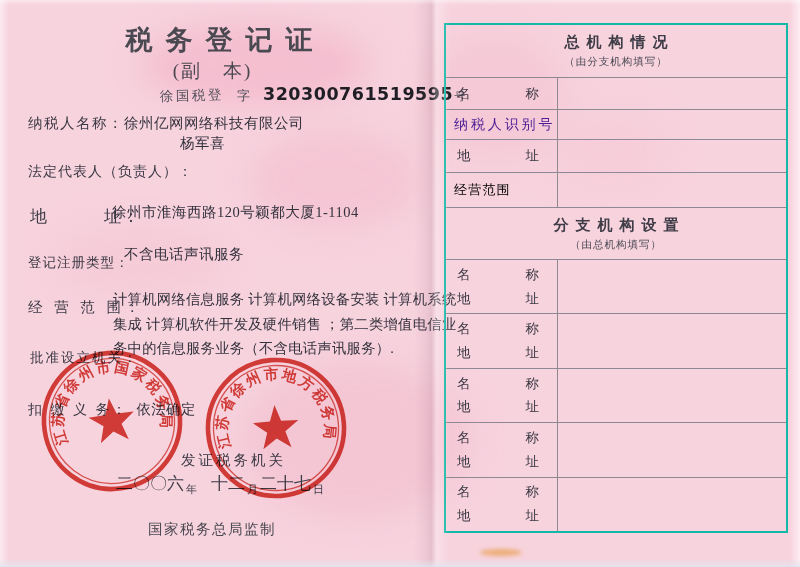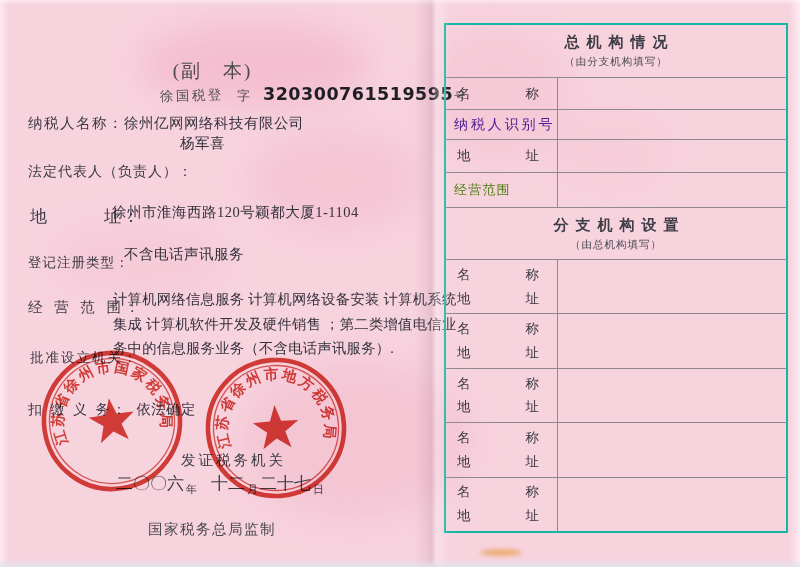--- a/index.html
+++ b/index.html
@@ -77,21 +77,21 @@
   .h-r3{height:33px;}
   .h-r4{height:35px;}
   .h-head2{height:52px;}
   .block{flex:1;}
   .lblcell{width:112px;box-sizing:border-box;border-right:1px solid #8d8892;
     display:flex;flex-direction:column;justify-content:center;}
   .valcell{flex:1;}
   .jt{text-align:justify;text-align-last:justify;padding:0 18px 0 11px;font-size:13.5px;color:#3c3a44;}
   .jt-full{text-align:justify;text-align-last:justify;padding:0 4px 0 8px;font-size:14px;
     letter-spacing:.5px;color:#4c1d95;}
-  .plain{padding-left:8px;font-size:13px;letter-spacing:1.2px;color:#4d7c0f;}
+  .plain{padding-left:8px;font-size:13px;letter-spacing:1.2px;color:#000000;}
   .blk-l{justify-content:space-evenly;}
   
   .seal{position:absolute;z-index:3;mix-blend-mode:multiply;opacity:.92;pointer-events:none;}
   .seal-left{left:39px;top:348px;transform:rotate(-8deg);}
   .seal-right{left:203px;top:355px;transform:rotate(-4deg);}
   .sc-outer{fill:none;stroke:#d4372e;stroke-width:4.6px;}
   .sc-inner{fill:none;stroke:#d4372e;stroke-width:1.3px;opacity:.85;}
   .sealtext{fill:#d4372e;font-family:"Liberation Sans","DejaVu Sans",sans-serif;
     font-weight:bold;font-size:14.5px;letter-spacing:2.4px;}
   .star{fill:#d4372e;}
@@ -167,20 +167,21 @@
         <use href="#rosette"></use>
       </svg>
       <svg class="wm" viewBox="0 0 60 50" style="left: 626px; top: 476px;">
         <use href="#rosette"></use>
       </svg>
       <svg class="wm" viewBox="0 0 60 50" style="left: 694px; top: 471px;">
         <use href="#rosette"></use>
       </svg>
     </div>
 
+  <div class="lp t-title">税务登记证</div>
   <div class="lp t-sub">(副　本)</div>
 
   <div class="lp certline">
     <span class="cert-prefix">徐国税登</span>
     <span class="cert-zi">字</span>
     <span class="cert-num">320300761519595</span>
     <span class="cert-hao">号</span>
   </div>
 
   <div class="lp f-taxpayer">

